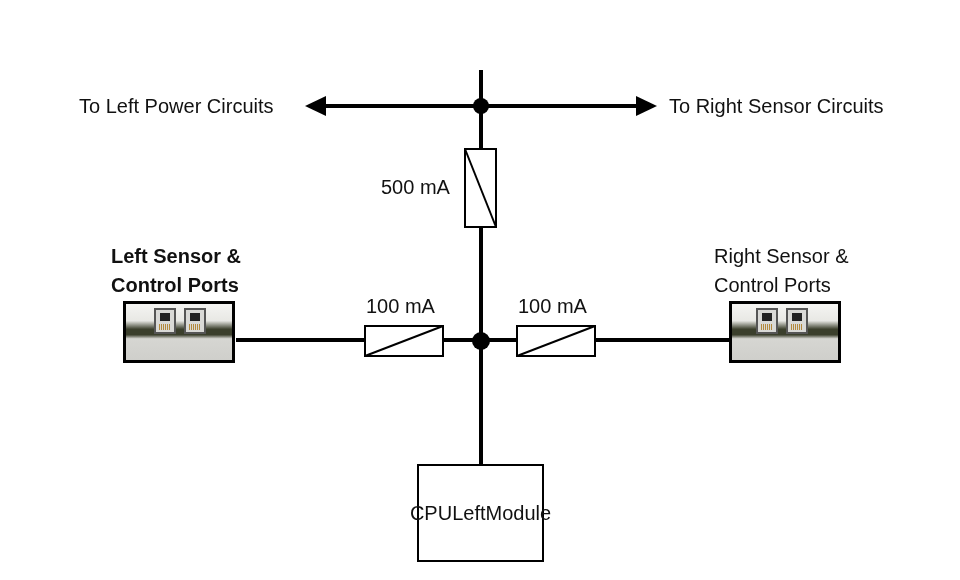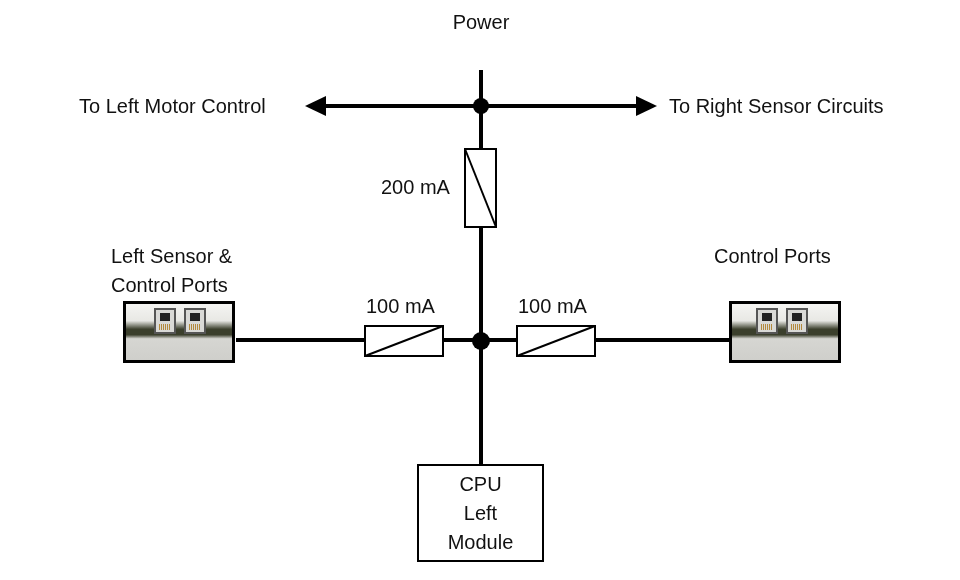--- a/index.html
+++ b/index.html
@@ -8,21 +8,21 @@
   svg#diagram { position: absolute; left: 0; top: 0; }
   .lbl { position: absolute; font-size: 20px; line-height: 29px; white-space: nowrap; color: #111111; }
   .center { text-align: center; }
   .module { position: absolute; width: 112px; height: 62px; border: 3px solid #000000; box-sizing: border-box;
             background: linear-gradient(180deg, #f4f4f2 0%, #e8e8e4 30%, #3b3f2c 45%, #3b3f2c 55%, #d6d6d2 62%, #cfcfcb 100%); overflow: hidden; }
   .jack { position: absolute; top: 4px; width: 22px; height: 26px; background: #d9d9d6; border: 2px solid #555; box-sizing: border-box; }
   .jack::after { content: ""; position: absolute; left: 4px; top: 3px; width: 10px; height: 8px; background: #222; }
   .jack::before { content: ""; position: absolute; left: 3px; bottom: 2px; width: 12px; height: 6px;
                   background: repeating-linear-gradient(90deg, #b48a3c 0 1px, #d9d9d6 1px 2px); }
   .cpu-box { position: absolute; left: 417px; top: 464px; width: 127px; height: 98px; border: 2px solid #000; box-sizing: border-box;
-             background: #fff; display: flex; flex-direction: column; align-items: center; justify-content: center; font-size: 20px; line-height: 29px; }
+             background: #fff; display: flex; flex-direction: row; align-items: center; justify-content: center; font-size: 20px; line-height: 29px; }
 </style>
 </head>
 <body>
 
 <svg id="diagram" width="960" height="580" viewBox="0 0 960 580" xmlns="http://www.w3.org/2000/svg">
 
   <line x1="481" y1="70" x2="481" y2="150" stroke="#000" stroke-width="4"></line>
 
   <line x1="322" y1="106" x2="481" y2="106" stroke="#000" stroke-width="4"></line>
   <line x1="481" y1="106" x2="640" y2="106" stroke="#000" stroke-width="4"></line>
@@ -44,35 +44,35 @@
 
   <rect x="517" y="326" width="78" height="30" fill="#fff" stroke="#000" stroke-width="2"></rect>
   <line x1="517" y1="356" x2="595" y2="326" stroke="#000" stroke-width="2"></line>
 
   <circle cx="481" cy="341" r="9" fill="#000"></circle>
 
   <line x1="481" y1="341" x2="481" y2="465" stroke="#000" stroke-width="4"></line>
 </svg>
 
 <div class="lbl center" style="left:421px; top:8px; width:120px;">
-  <div>Power</div>
 </div>
 
-<div class="lbl" style="left:79px; top:92px;">To Left Motor Control</div>
+<div class="lbl" style="left:79px; top:92px;">To Left Power Circuits</div>
 <div class="lbl" style="left:669px; top:92px;">To Right Sensor Circuits</div>
 
-<div class="lbl" style="left:381px; top:173px;">200 mA</div>
+<div class="lbl" style="left:381px; top:173px;">500 mA</div>
 <div class="lbl" style="left:366px; top:292px;">100 mA</div>
 <div class="lbl" style="left:518px; top:292px;">100 mA</div>
 
-<div class="lbl" style="left:111px; top:242px;">
+<div class="lbl" style="left:111px; top:242px;font-weight:bold;">
   <div>Left Sensor &amp;</div>
   <div>Control Ports</div>
 </div>
 <div class="lbl" style="left:714px; top:242px;">
+  <div>Right Sensor &amp;</div>
   <div>Control Ports</div>
 </div>
 
 <div class="module" style="left:123px; top:301px;">
   <div class="jack" style="left:28px;"></div>
   <div class="jack" style="left:58px;"></div>
 </div>
 <div class="module" style="left:729px; top:301px;">
   <div class="jack" style="left:24px;"></div>
   <div class="jack" style="left:54px;"></div>

